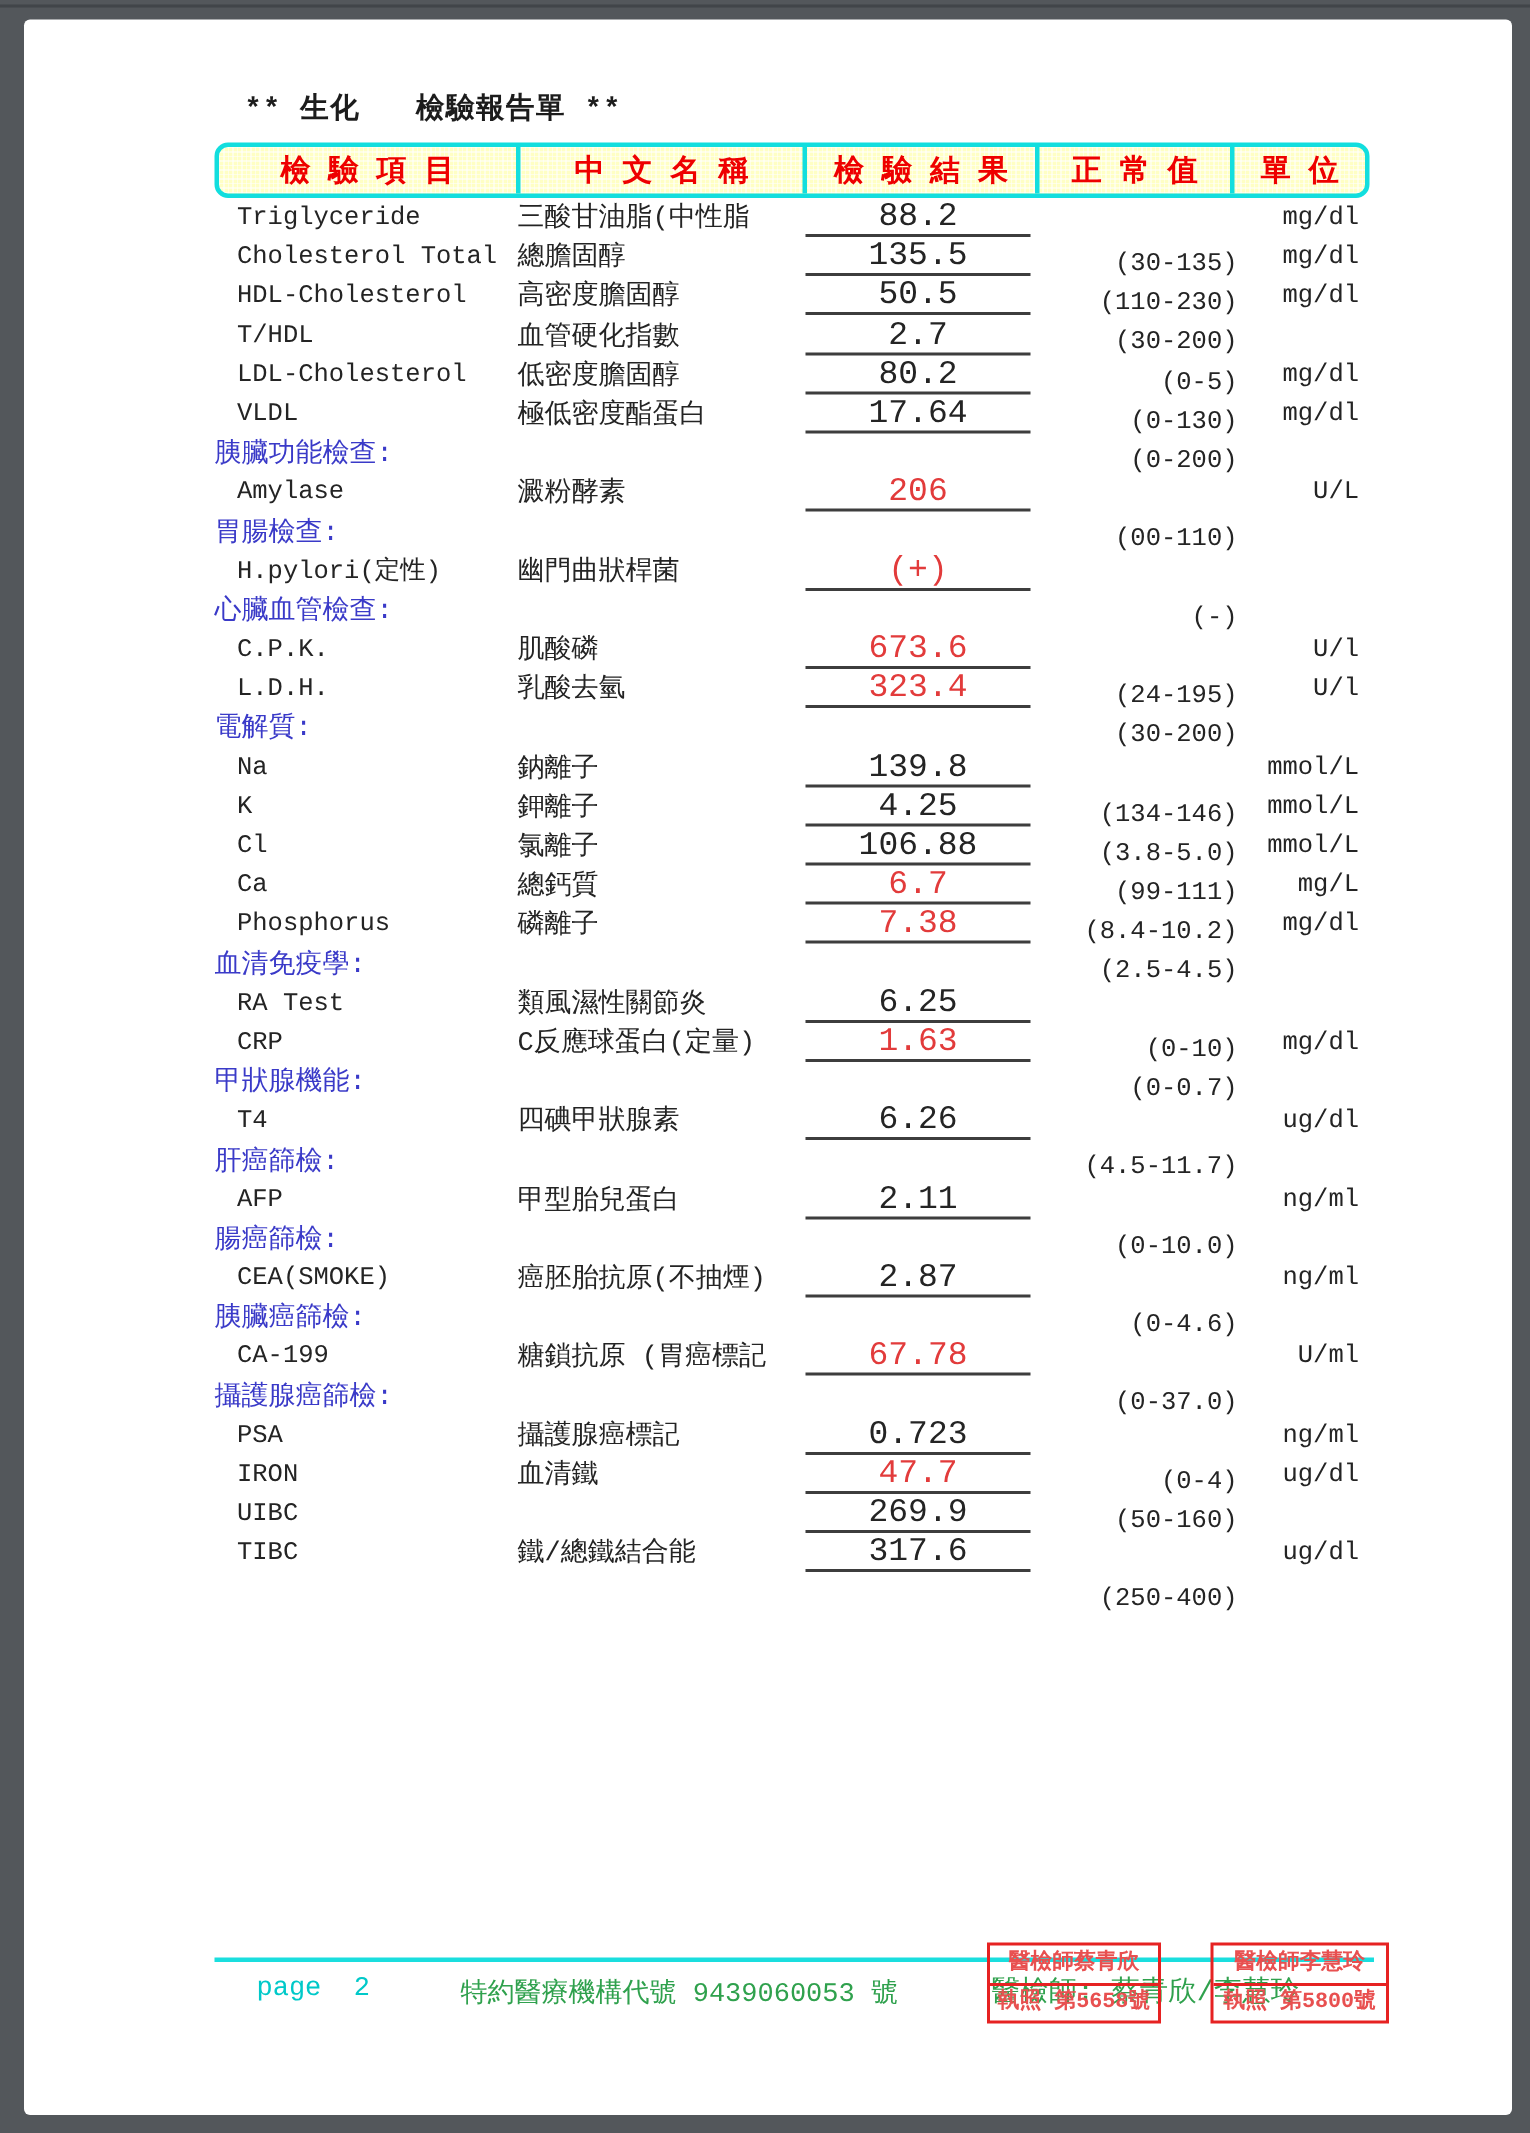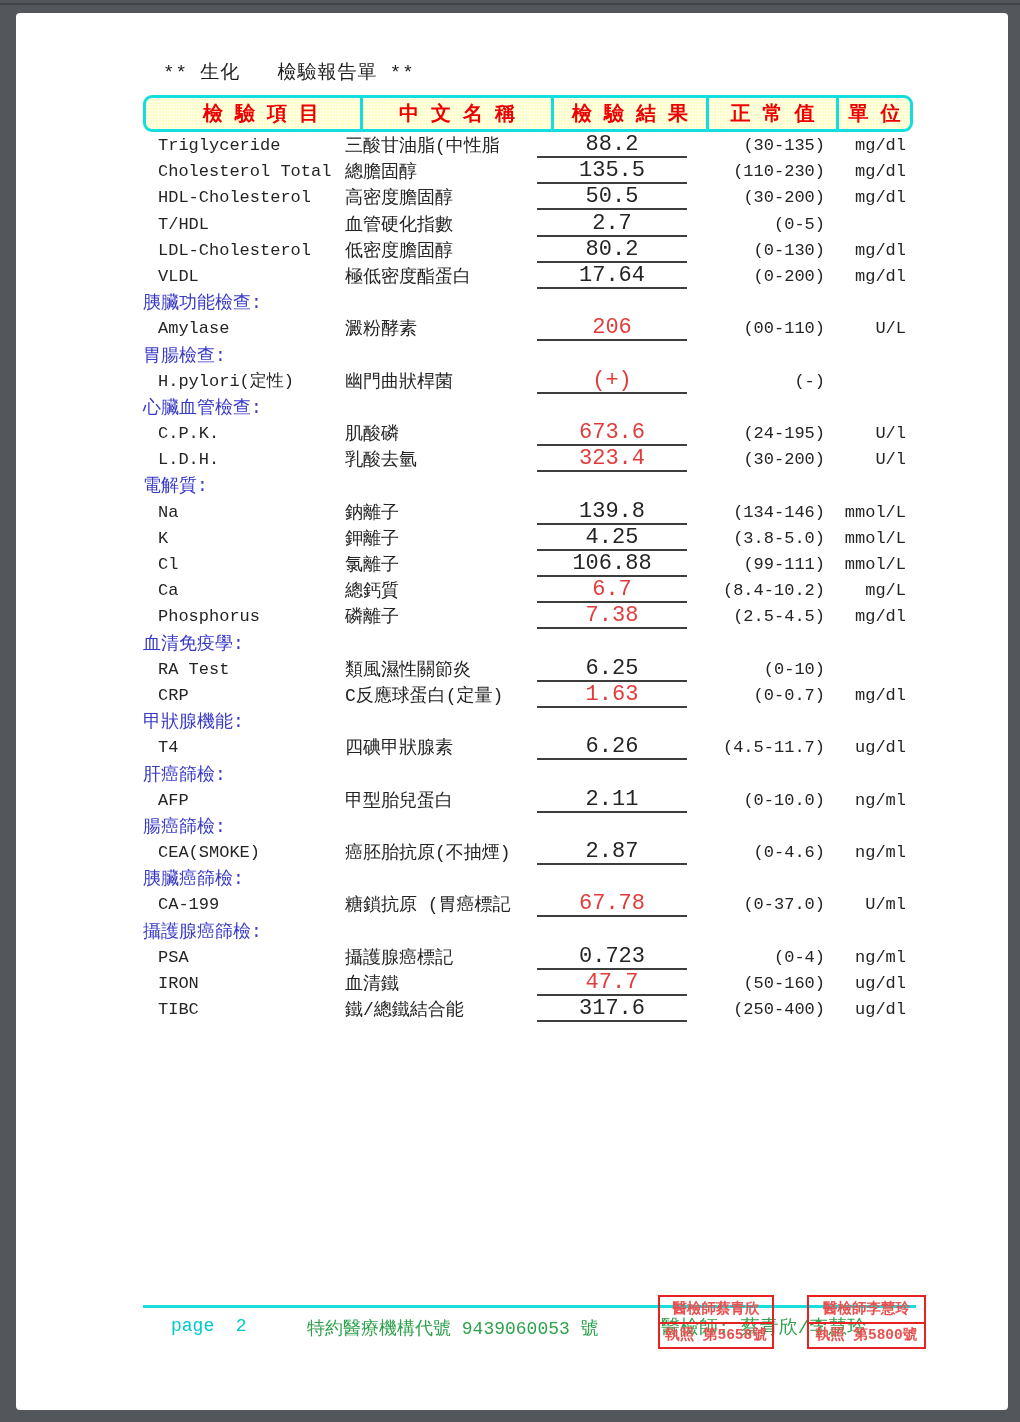--- a/index.html
+++ b/index.html
@@ -10,33 +10,32 @@
     font-family:"Liberation Mono","DejaVu Sans Mono",monospace;
     overflow:hidden;
   }
   .topline{position:absolute;top:3px;left:0;width:100%;height:2px;background:#414549;}
   .page{
     position:absolute;left:16px;top:13px;width:992px;height:1397px;
     background:#ffffff;border-radius:4px;
   }
   .title{
     position:absolute;left:147px;top:46px;
-    font-size:19px;font-weight:normal;color:#1c1c1c;
+    font-size:19px;font-weight:bold;color:#1c1c1c;
     white-space:pre;letter-spacing:1px;
   }
   
   .thead{
     position:absolute;left:127px;top:82px;width:770px;height:37px;
     display:flex;box-sizing:border-box;
     border:3px solid #12dede;border-radius:9px;
     background-color:#ffffc4;
     background-image:
       repeating-linear-gradient(0deg, rgba(255,255,255,.55) 0 1px, transparent 1px 3px),
       repeating-linear-gradient(90deg, rgba(255,255,255,.55) 0 1px, transparent 1px 3px);
-    padding-left: 16px;
   }
   .thead .cell{
     display:flex;align-items:center;justify-content:center;
     color:#ee0000;font-weight:bold;font-size:20px;white-space:pre;
     box-sizing:border-box;height:100%;
   }
   .thead .cell + .cell{border-left:3px solid #12dede;}
   .w1{width:198px;} .w2{width:191px;} .w3{width:155px;} .w4{width:130px;} .w5{flex:1;}
 
   
@@ -47,21 +46,21 @@
     font-size:18px;line-height:26px;white-space:pre;
   }
   .ci{position:absolute;left:142px;font-size:17px;line-height:26px;color:#242424;white-space:pre;}
   .cn{position:absolute;left:329px;font-size:18px;line-height:26px;color:#242424;white-space:pre;}
   .cr{
     position:absolute;left:521px;width:150px;height:23px;line-height:23px;
     text-align:center;font-size:22px;color:#242424;
     border-bottom:2px solid #3d3d3d;
   }
   .cr.abn{color:#e23b3b;}
-  .cnorm{position:absolute;left:674px;width:135px;text-align:right;font-size:17px;line-height:26px;color:#242424;white-space:pre;}
+  .cnorm{position:absolute;left:674px;width:135px;text-align:right;font-size:17px;line-height:26px;color:#242424;white-space:pre;margin-top:31px;}
   .cnorm.left{text-align:right;padding-left:16px;box-sizing:border-box;}
   .cu{position:absolute;left:815px;width:75px;text-align:right;font-size:17px;line-height:26px;color:#242424;}
 
   
   .fline{position:absolute;left:127px;top:1292px;width:773px;height:3px;background:#1adede;}
   .fpage{position:absolute;left:155px;top:1303px;color:#00c9c9;font-size:18px;white-space:pre;}
   .finst{position:absolute;left:291px;top:1303px;color:#2fa14d;font-size:18px;white-space:pre;}
   .fexam{position:absolute;left:645px;top:1301px;color:#2fa14d;font-size:19px;white-space:pre;}
   .stamp{
     position:absolute;top:1282px;box-sizing:border-box;
@@ -273,20 +272,24 @@
         <span class="cu">ng/ml</span>
       </div>
       <div class="row">
         <span class="ci">IRON</span>
         <span class="cn">血清鐵</span>
         <span class="cr abn">47.7</span>
         <span class="cnorm">(50-160)</span>
         <span class="cu">ug/dl</span>
       </div>
       <div class="row">
+        <span class="ci">UIBC</span>
+        <span class="cr">269.9</span>
+      </div>
+      <div class="row">
         <span class="ci">TIBC</span>
         <span class="cn">鐵/總鐵結合能</span>
         <span class="cr">317.6</span>
         <span class="cnorm">(250-400)</span>
         <span class="cu">ug/dl</span>
       </div>
     </div>
 
   <div class="fline"></div>
   <div class="fpage">page  2</div>

